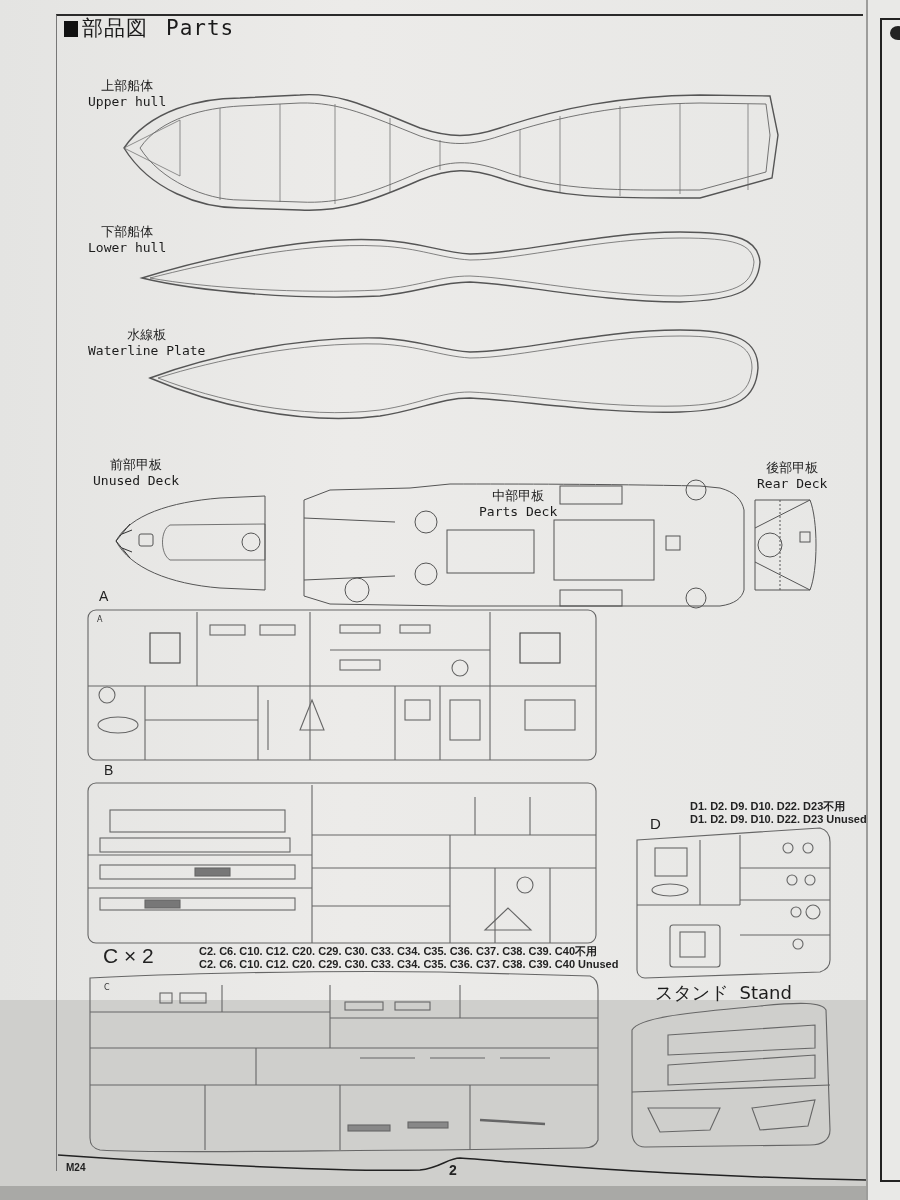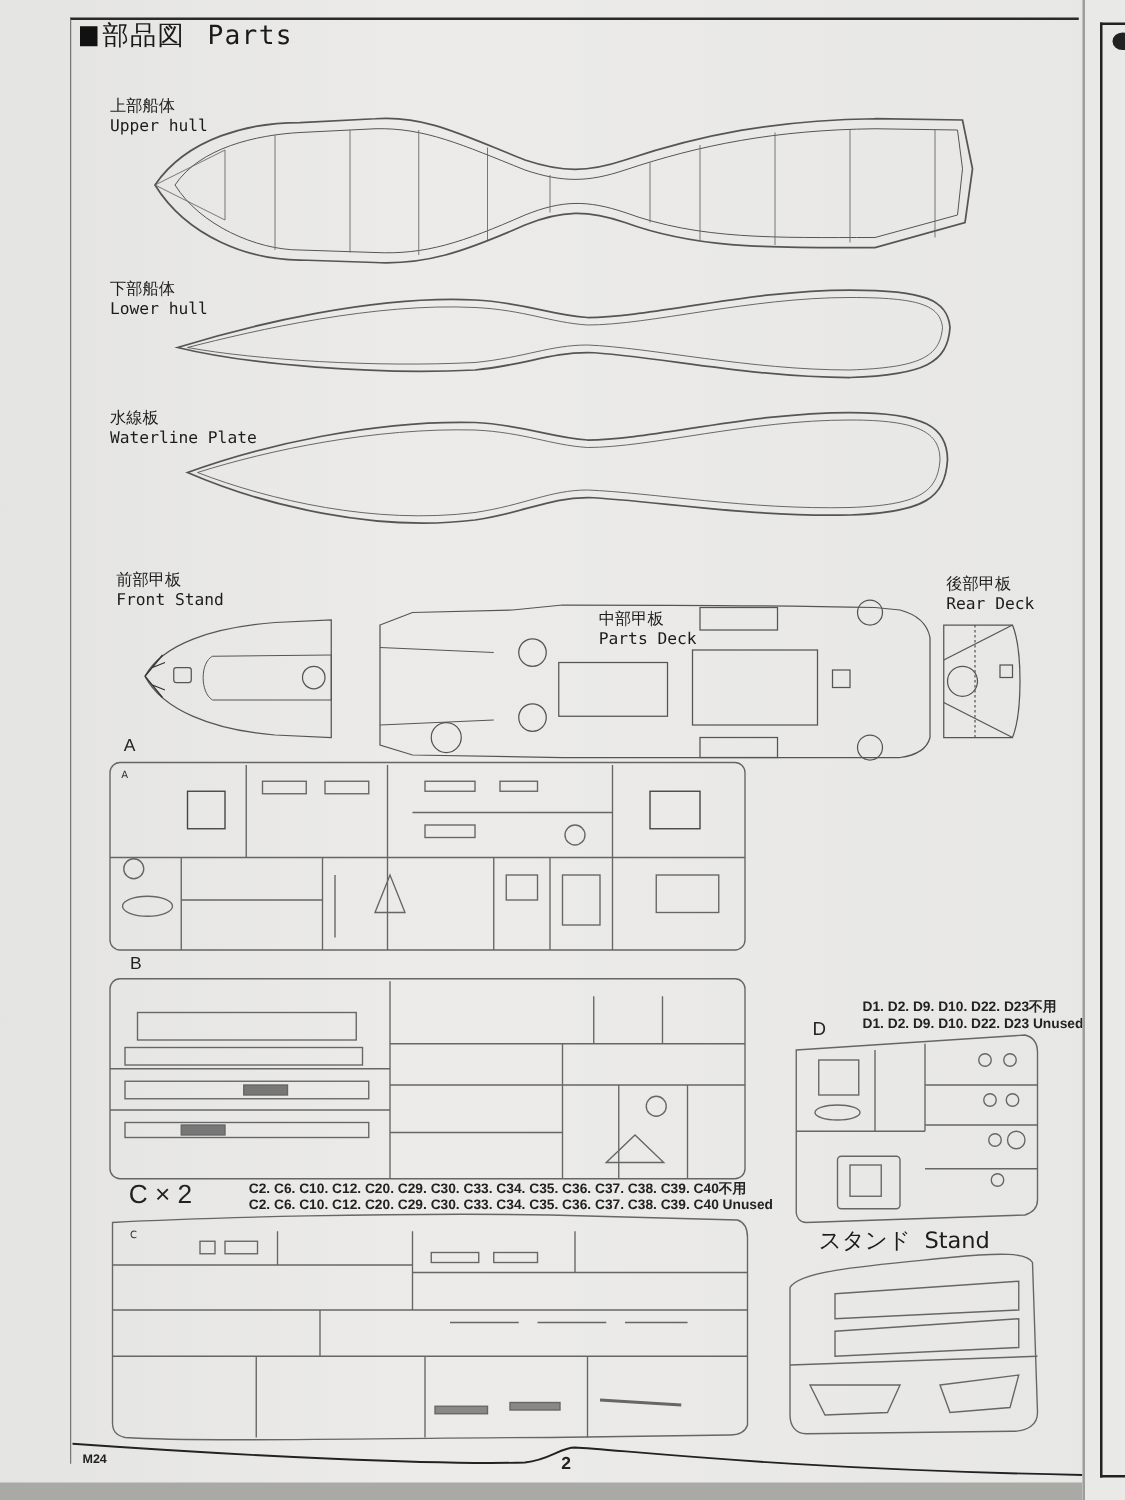--- a/index.html
+++ b/index.html
@@ -1,26 +1,26 @@
 <!DOCTYPE html>
 <html><head>
 <meta charset="utf-8">
 <style>
   html,body{margin:0;padding:0;}
   body{width:900px;height:1200px;overflow:hidden;background:#cfcfcc;position:relative;font-family:"DejaVu Sans",sans-serif;}
-  .page{position:absolute;left:0;top:0;width:866px;height:1200px;background:linear-gradient(90deg,#e4e4e2 0%,#ecebe9 40%,#e7e7e5 100%);}
+  .page{position:absolute;left:0;top:0;width:866px;height:1000px;background:linear-gradient(90deg,#e4e4e2 0%,#ecebe9 40%,#e7e7e5 100%);}
   .next-page{position:absolute;left:866px;top:0;width:34px;height:1200px;background:#e9e9e7;border-left:2px solid #9d9d9b;}
   .next-page .frame{position:absolute;left:12px;top:18px;width:40px;height:1160px;border:2px solid #222;border-right:none;}
   .next-page .blob{position:absolute;left:22px;top:26px;width:16px;height:14px;background:#222;border-radius:50% 50% 0 50%;}
   .page-border{position:absolute;left:56px;top:14px;width:806px;height:1155px;border-top:2px solid #2a2a2a;border-left:1px solid #777;}
   .title{position:absolute;left:64px;top:14px;font-size:21px;color:#1a1a1a;letter-spacing:1px;}
   .title .sq{display:inline-block;width:14px;height:16px;background:#111;margin-right:4px;vertical-align:-2px;}
   .title .en{font-family:"DejaVu Sans Mono",monospace;margin-left:18px;}
   .label{position:absolute;font-family:"DejaVu Sans Mono",monospace;font-size:13px;line-height:16px;color:#1c1c1c;}
-  .label .jp{font-family:Liberation Mono, monospace;}
+  .label .jp{font-family:Liberation Sans, sans-serif;text-align:center;}
   .sprue-letter{position:absolute;font-family:"Liberation Sans",sans-serif;font-size:14px;color:#222;}
   .unused{position:absolute;font-family:"Liberation Sans",sans-serif;font-size:11px;font-weight:bold;color:#222;line-height:13px;white-space:nowrap;}
   svg{position:absolute;overflow:visible;}
   .footer-code{position:absolute;left:66px;top:1162px;font-family:"Liberation Sans",sans-serif;font-weight:bold;font-size:10px;color:#222;}
   .footer-page{position:absolute;left:449px;top:1162px;font-family:"Liberation Sans",sans-serif;font-weight:bold;font-size:14px;color:#222;}
   .shadow{position:absolute;left:0;top:1186px;width:866px;height:14px;background:#a9a9a6;}
 </style>
 </head>
 <body>
 
@@ -74,21 +74,21 @@
   </div>
   <svg style="left:0;top:0" width="900" height="1200">
     <g fill="none" stroke="#555" stroke-width="1.4">
       <path d="M150,378 C210,356 300,336 380,338 C420,340 440,350 470,352 C520,352 600,330 680,330 C740,330 758,342 758,368 C756,398 740,410 680,412 C600,414 520,400 470,398 C440,398 420,410 380,416 C300,426 210,404 150,378 Z"></path>
       <path d="M158,378 C215,360 300,342 380,344 C420,346 440,356 470,358 C520,358 600,336 680,336 C735,336 752,346 752,368 C750,394 735,404 680,406 C600,408 520,394 470,392 C440,392 420,404 380,410 C300,420 215,400 158,378 Z" stroke-width="0.7"></path>
     </g>
   </svg>
 
   <div class="label" style="left:93px;top:457px;">
     <div class="jp">前部甲板</div>
-    <div>Front Stand</div>
+    <div>Unused Deck</div>
   </div>
   <svg style="left:0;top:0" width="900" height="1200">
     <g fill="none" stroke="#555" stroke-width="1">
       <path d="M116,541 C130,515 170,502 220,498 L265,496 L265,590 L220,588 C170,584 130,568 116,541 Z"></path>
       <path d="M170,525 L265,524 L265,560 L170,560 C160,554 160,530 170,525 Z" stroke-width="0.8"></path>
       <rect x="139" y="534" width="14" height="12" rx="2"></rect>
       <circle cx="251" cy="542" r="9"></circle>
       <path d="M116,541 L130,524 M116,541 L130,558 M122,534 L132,530 M122,548 L132,552" stroke="#333"></path>
     </g>
   </svg>

